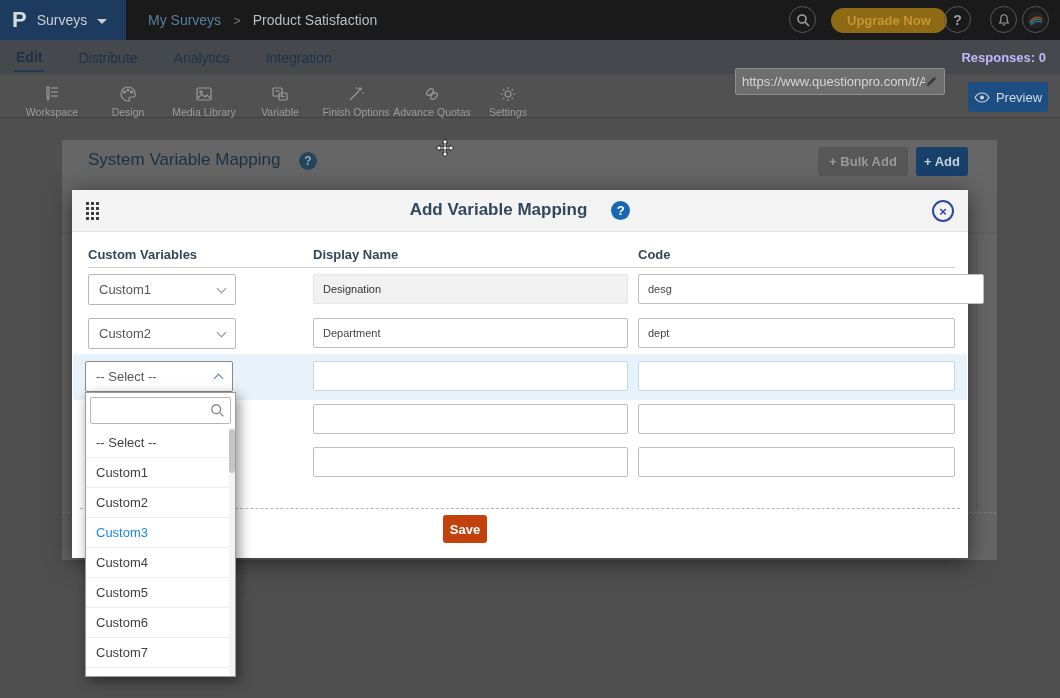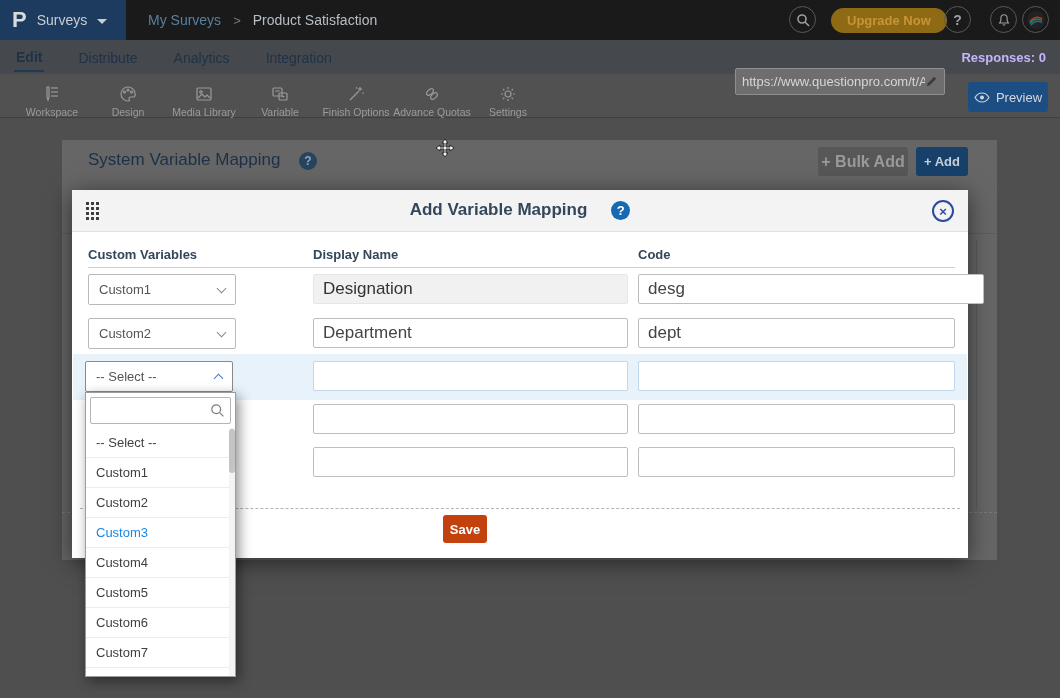--- a/index.html
+++ b/index.html
@@ -51,21 +51,21 @@
                  border:none; border-radius:3px; font-size:13px; display:flex; align-items:center;
                  justify-content:center; gap:6px; cursor:pointer; }
 
   
   .page-card { left:62px; top:140px; width:935px; height:420px; background:#666666; }
   .page-title { left:88px; top:150px; color:#1c3147; font-size:17px; }
   .help-dim { left:299px; top:152px; width:18px; height:18px; border-radius:50%; background:#27445f;
               color:#93a7b8; font-size:12px; font-weight:bold; display:flex; align-items:center;
               justify-content:center; cursor:pointer; }
   .bulk-btn { left:818px; top:147px; width:90px; height:29px; background:#575757; color:#9a9a9a;
-              border:none; border-radius:3px; font-size:16px; font-weight:bold; cursor:pointer; }
+              border:none; border-radius:3px; font-size:13px; font-weight:bold; cursor:pointer; }
   .add-btn { left:916px; top:147px; width:52px; height:29px; background:#17406b; color:#c7d0d9;
              border:none; border-radius:3px; font-size:13px; font-weight:bold; cursor:pointer; }
   .card-line { background:#5c5c5c; }
   .dashed-line { border-top:1px dashed #8a8a8a; opacity:.55; }
 
   
   .modal { left:72px; top:190px; width:896px; height:368px; background:#ffffff;
            box-shadow:0 4px 22px rgba(0,0,0,.55); }
   .modal-header { left:0; top:0; width:896px; height:42px; background:#f3f3f3;
                   border-bottom:1px solid #e0e0e0; }
@@ -87,21 +87,21 @@
 
   .sel { position:absolute; width:148px; height:31px; background:#fff; border:1px solid #b9b9b9;
          border-radius:2px; display:flex; align-items:center; justify-content:space-between;
          padding:0 10px; cursor:pointer; }
   .sel .stext { color:#555; font-size:13px; }
   .chev { width:7px; height:7px; border-right:1.6px solid #8a8a8a; border-bottom:1.6px solid #8a8a8a;
           transform:rotate(45deg); margin-top:-3px; }
   .chev.up { border-color:#4c7cc0; transform:rotate(-135deg); margin-top:4px; }
 
   .inp { position:absolute; height:30px; background:#fff; border:1px solid #bdbdbd; border-radius:2px;
-         color:#444; font-size:17px; padding:0 9px; display:flex; align-items:center; cursor:text; }
+         color:#444; font-size:11px; padding:0 9px; display:flex; align-items:center; cursor:text; }
   .inp.gray { background:#f1f1f1; border-color:#e6e6e6; color:#333; }
   .row-hl { left:1px; top:164px; width:894px; height:46px; background:#e8f2fa; }
   .inp.hl { border-color:#c3d8ea; }
 
   .dashed-sep { left:8px; top:318px; width:880px; height:0; border-top:1px dashed #b5b5b5; }
   .save-btn { left:371px; top:325px; width:44px; height:28px; background:#c2410c; color:#fff;
               border:none; border-radius:3px; font-size:13px; font-weight:bold; cursor:pointer; }
 
   
   .ddpanel { left:85px; top:392px; width:151px; height:285px; background:#fff;

